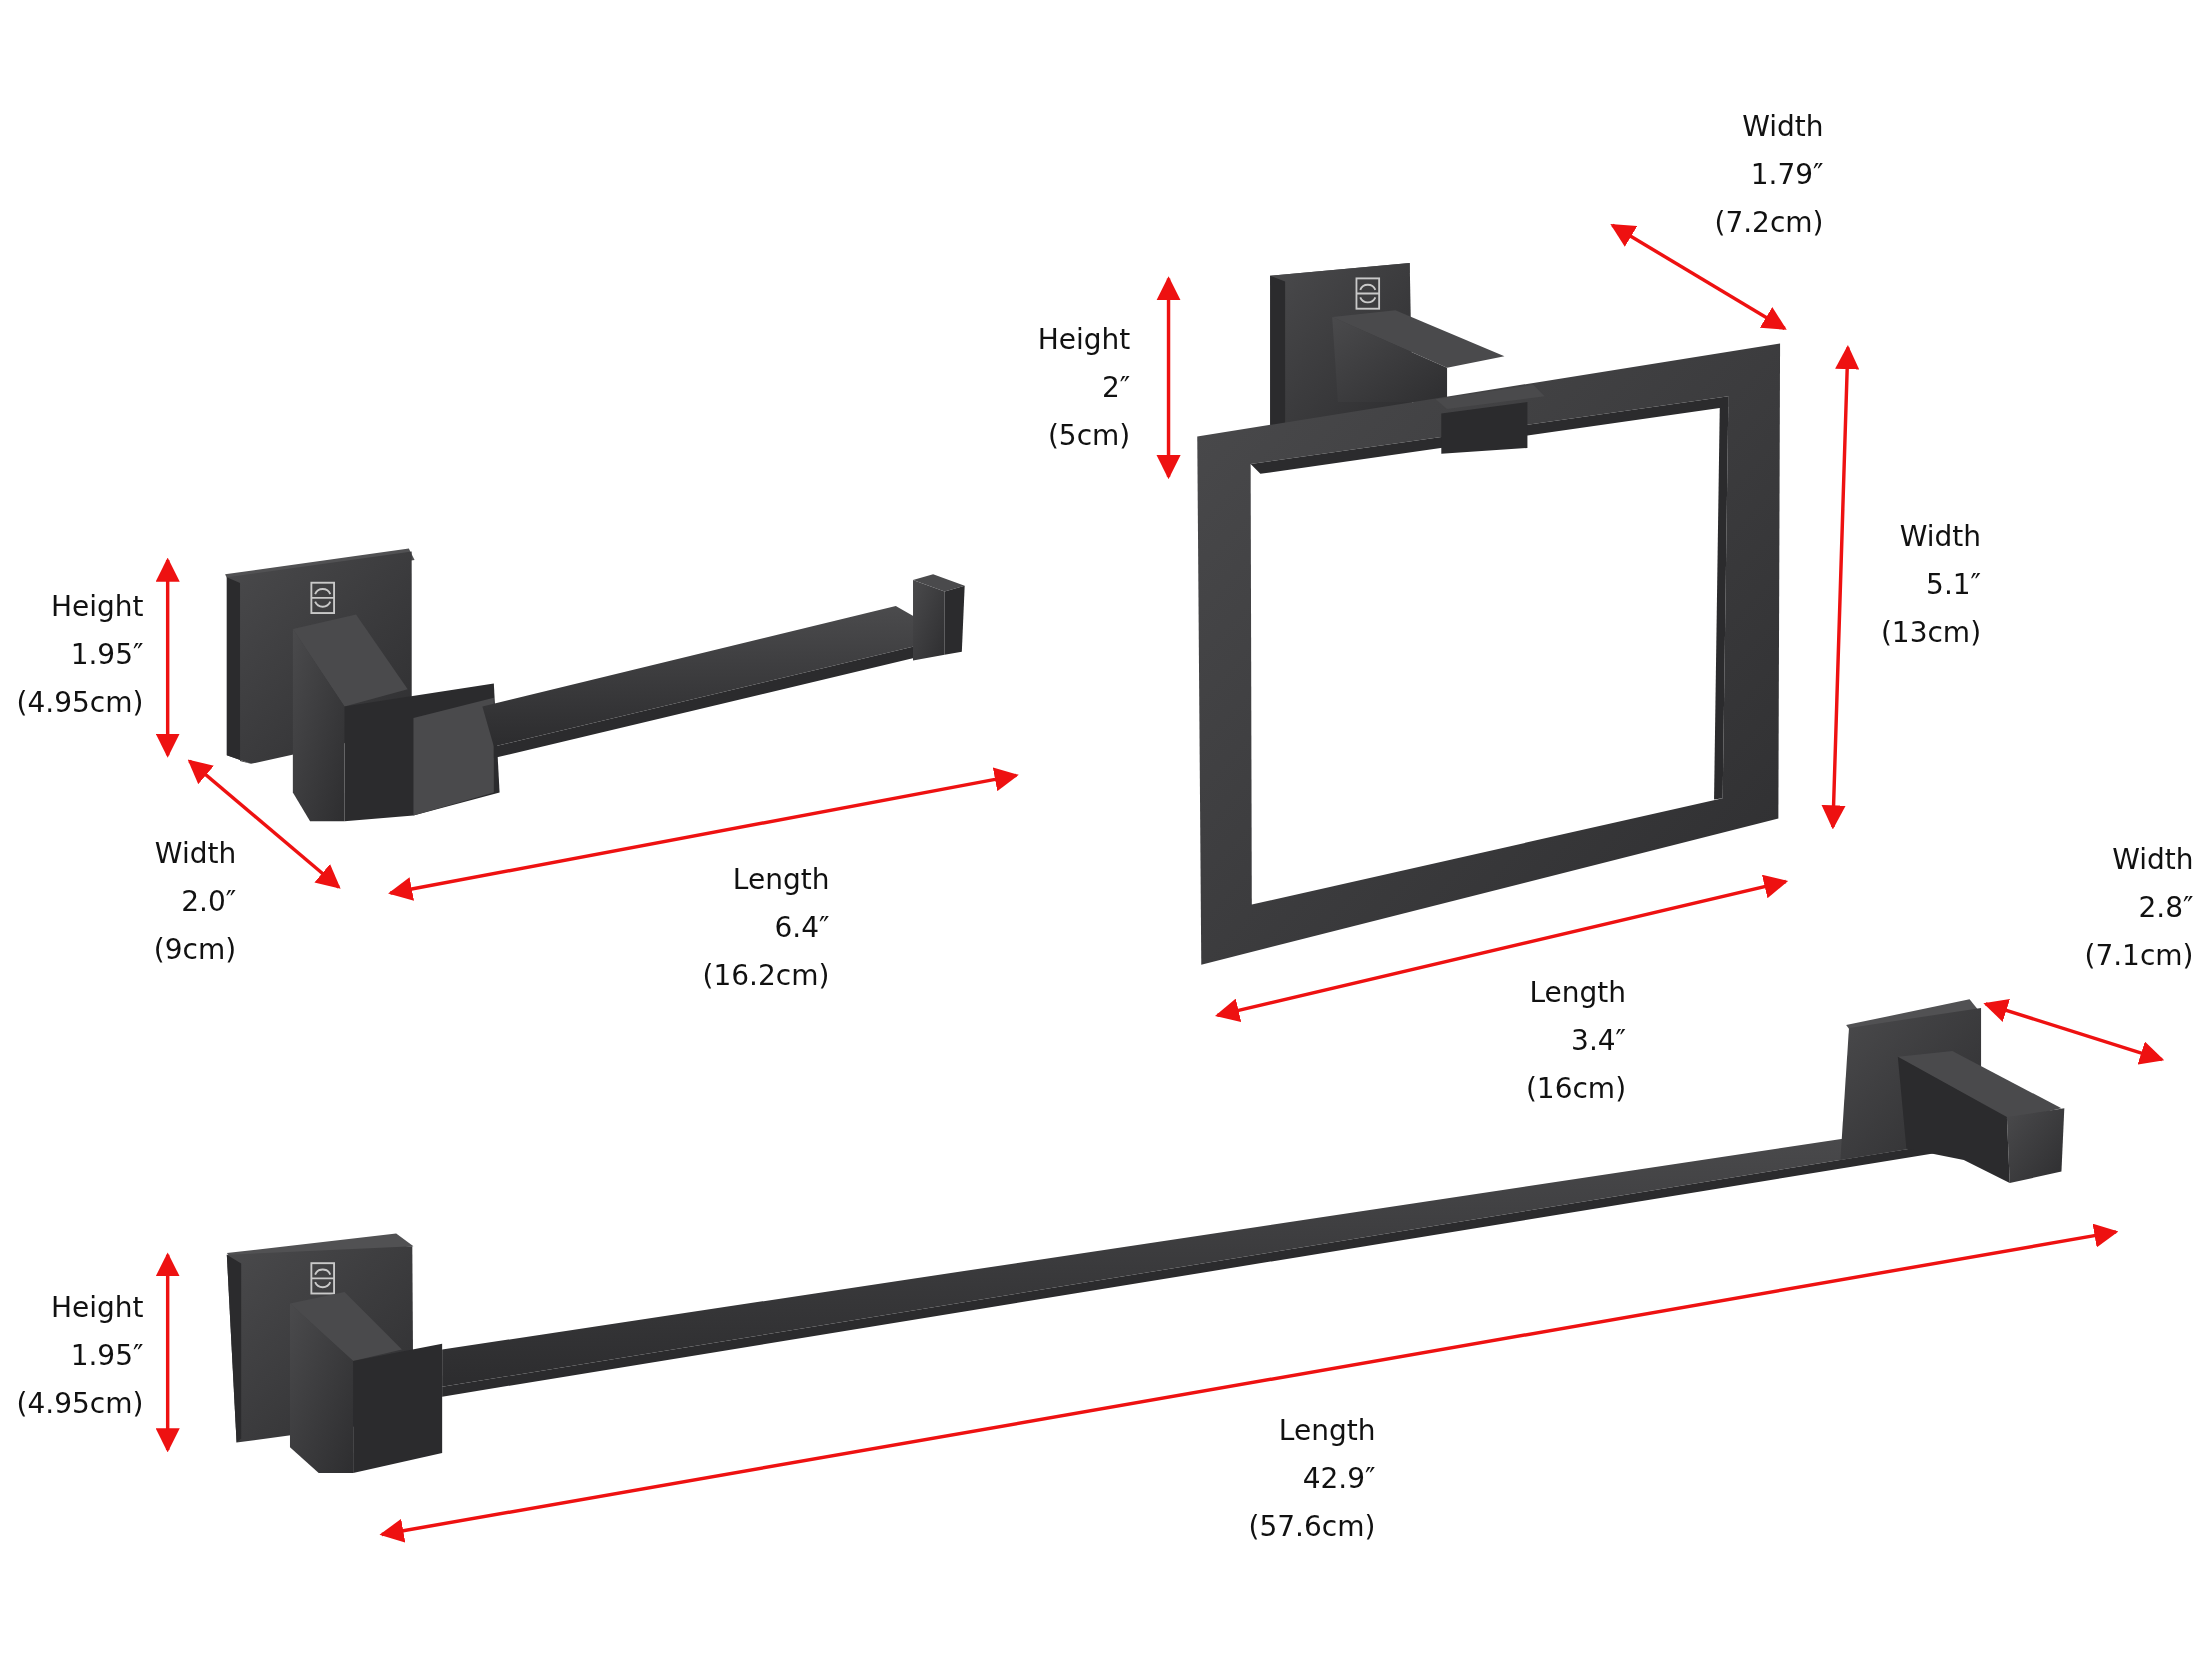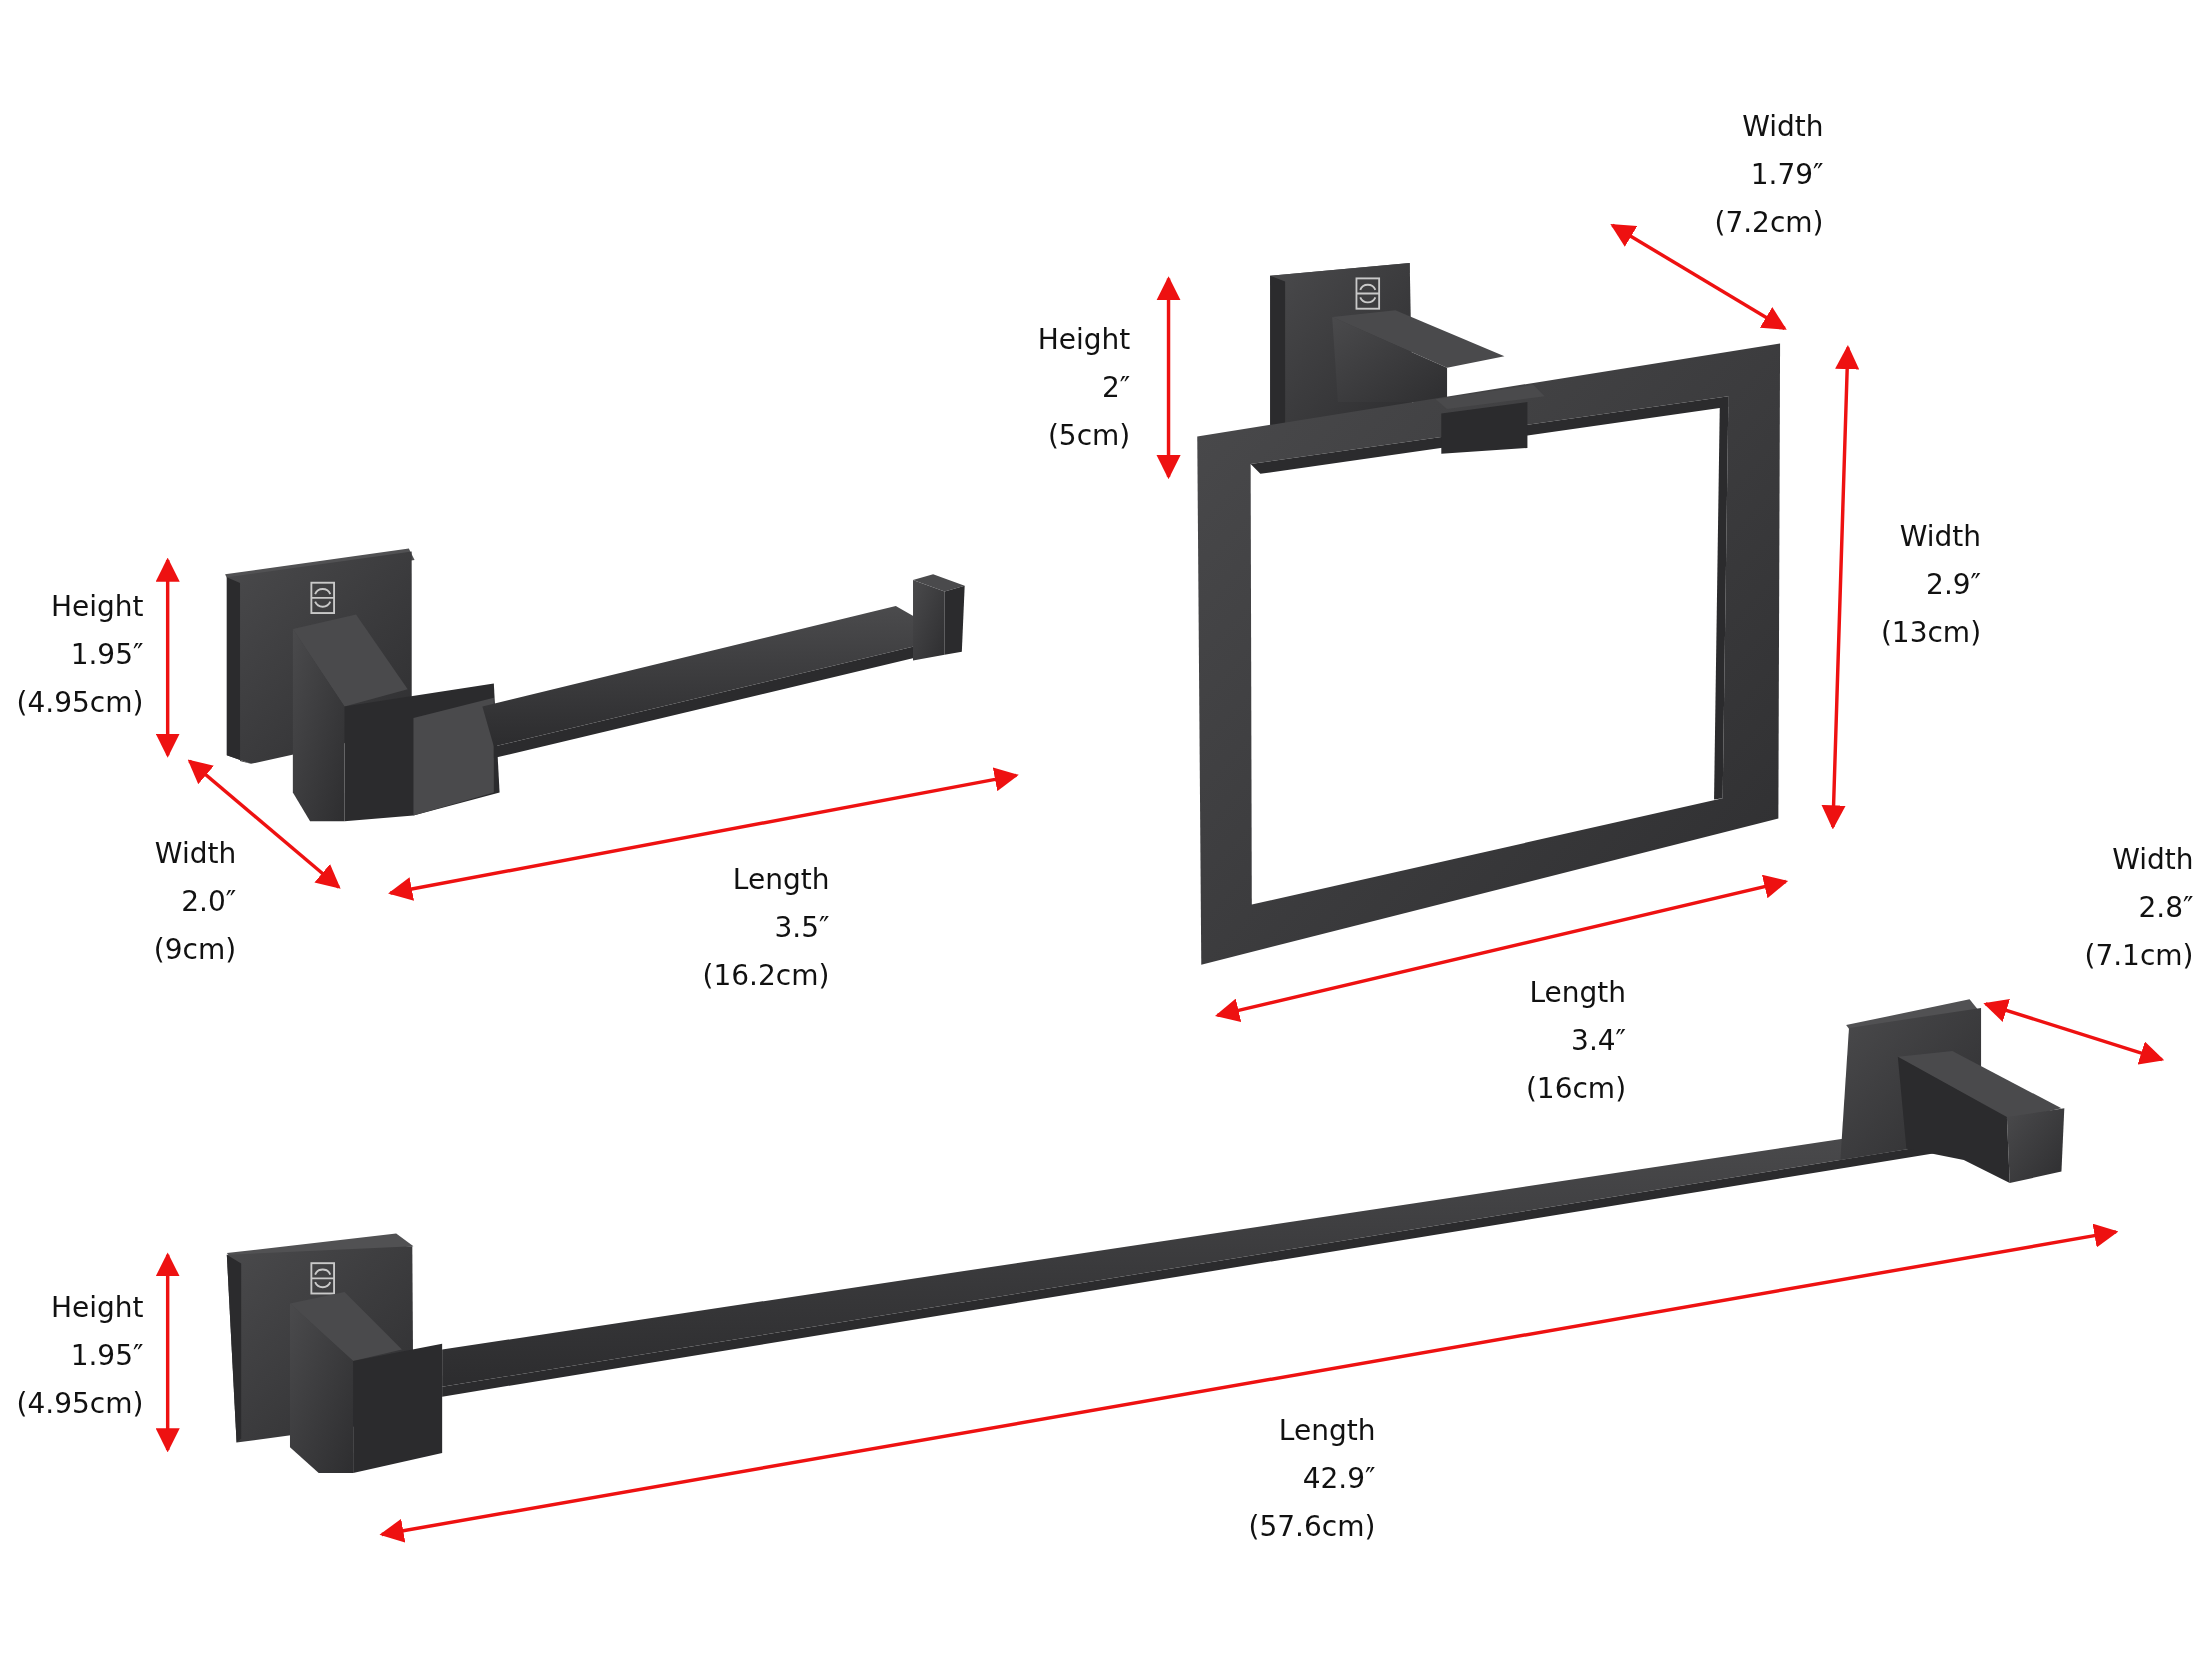--- a/index.html
+++ b/index.html
@@ -154,38 +154,38 @@
     <span>1.95″</span>
     <span>(4.95cm)</span>
   </div>
   <div class="label" style="left:195px; top:830px;">
     <span>Width</span>
     <span>2.0″</span>
     <span>(9cm)</span>
   </div>
   <div class="label" style="left:766px; top:856px;">
     <span>Length</span>
-    <span>3.5″</span>
+    <span>6.4″</span>
     <span>(16.2cm)</span>
   </div>
 
   
   <div class="label" style="left:1084px; top:316px;">
     <span>Height</span>
     <span>2″</span>
     <span>(5cm)</span>
   </div>
   <div class="label" style="left:1769px; top:103px;">
     <span>Width</span>
     <span>1.79″</span>
     <span>(7.2cm)</span>
   </div>
   <div class="label" style="left:1931px; top:513px;">
     <span>Width</span>
-    <span>2.9″</span>
+    <span>5.1″</span>
     <span>(13cm)</span>
   </div>
   <div class="label" style="left:1576px; top:969px;">
     <span>Length</span>
     <span>3.4″</span>
     <span>(16cm)</span>
   </div>
 
   
   <div class="label" style="left:80px; top:1284px;">

